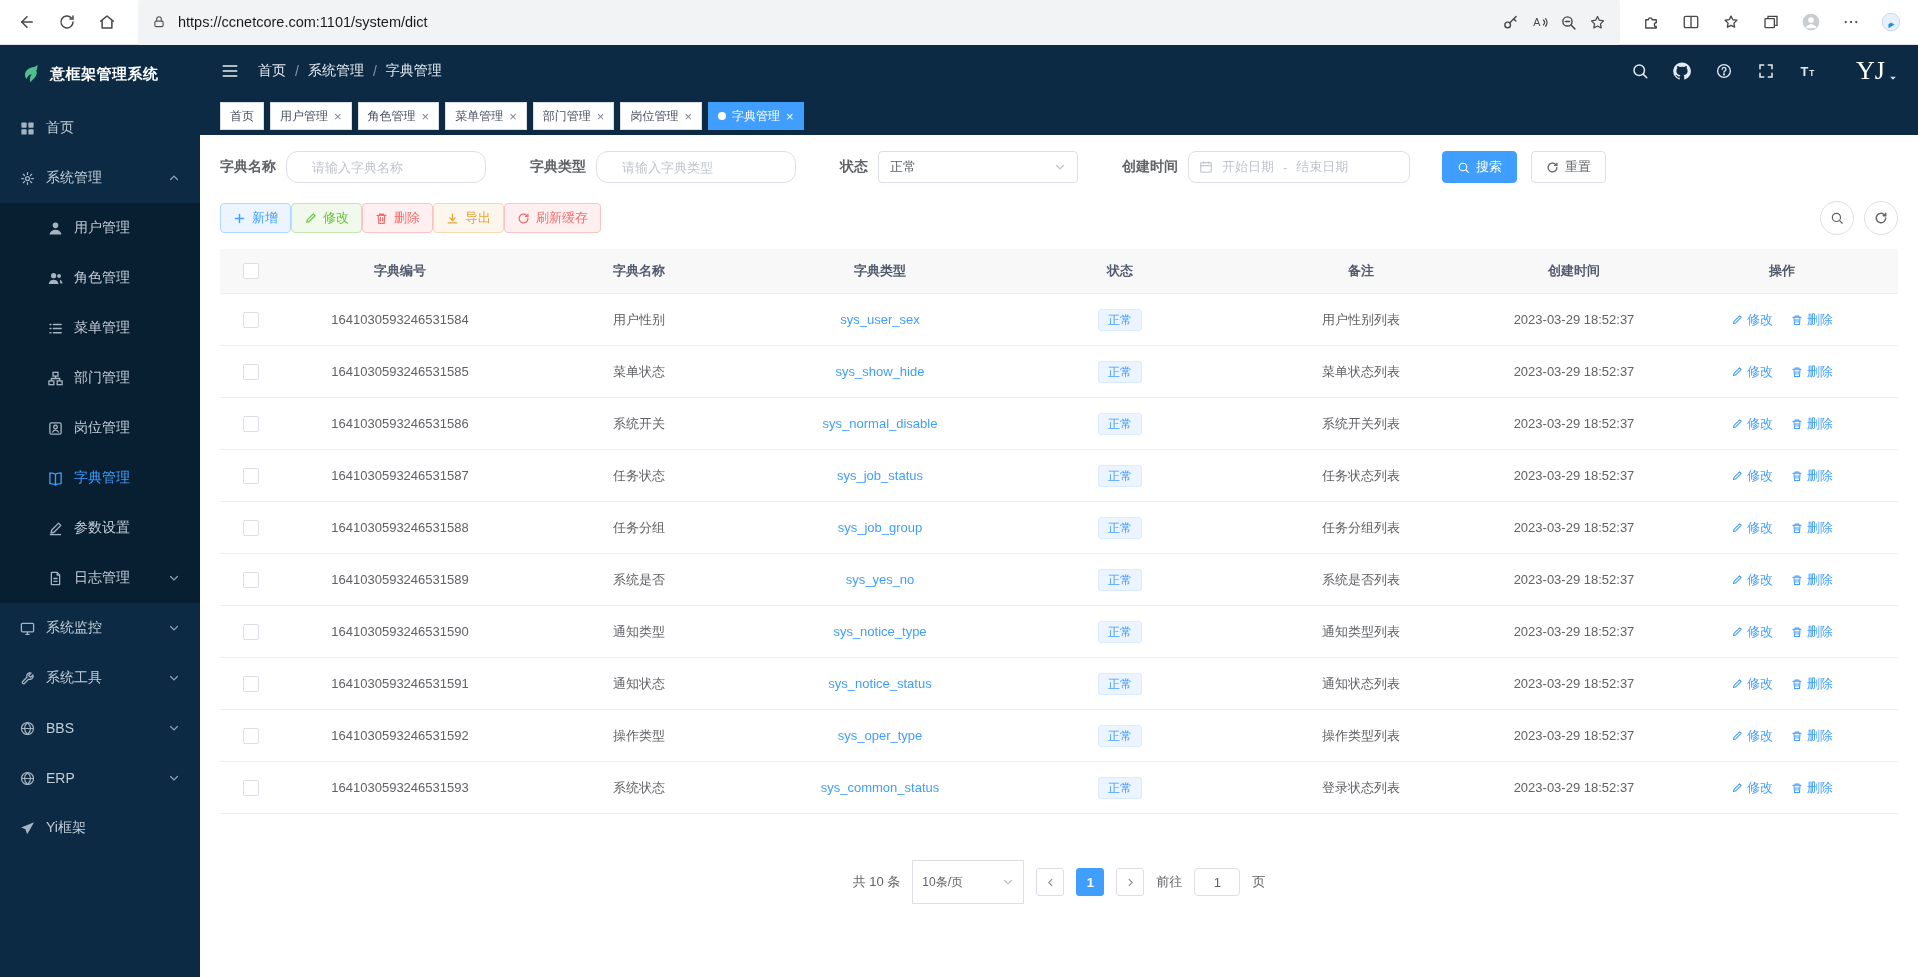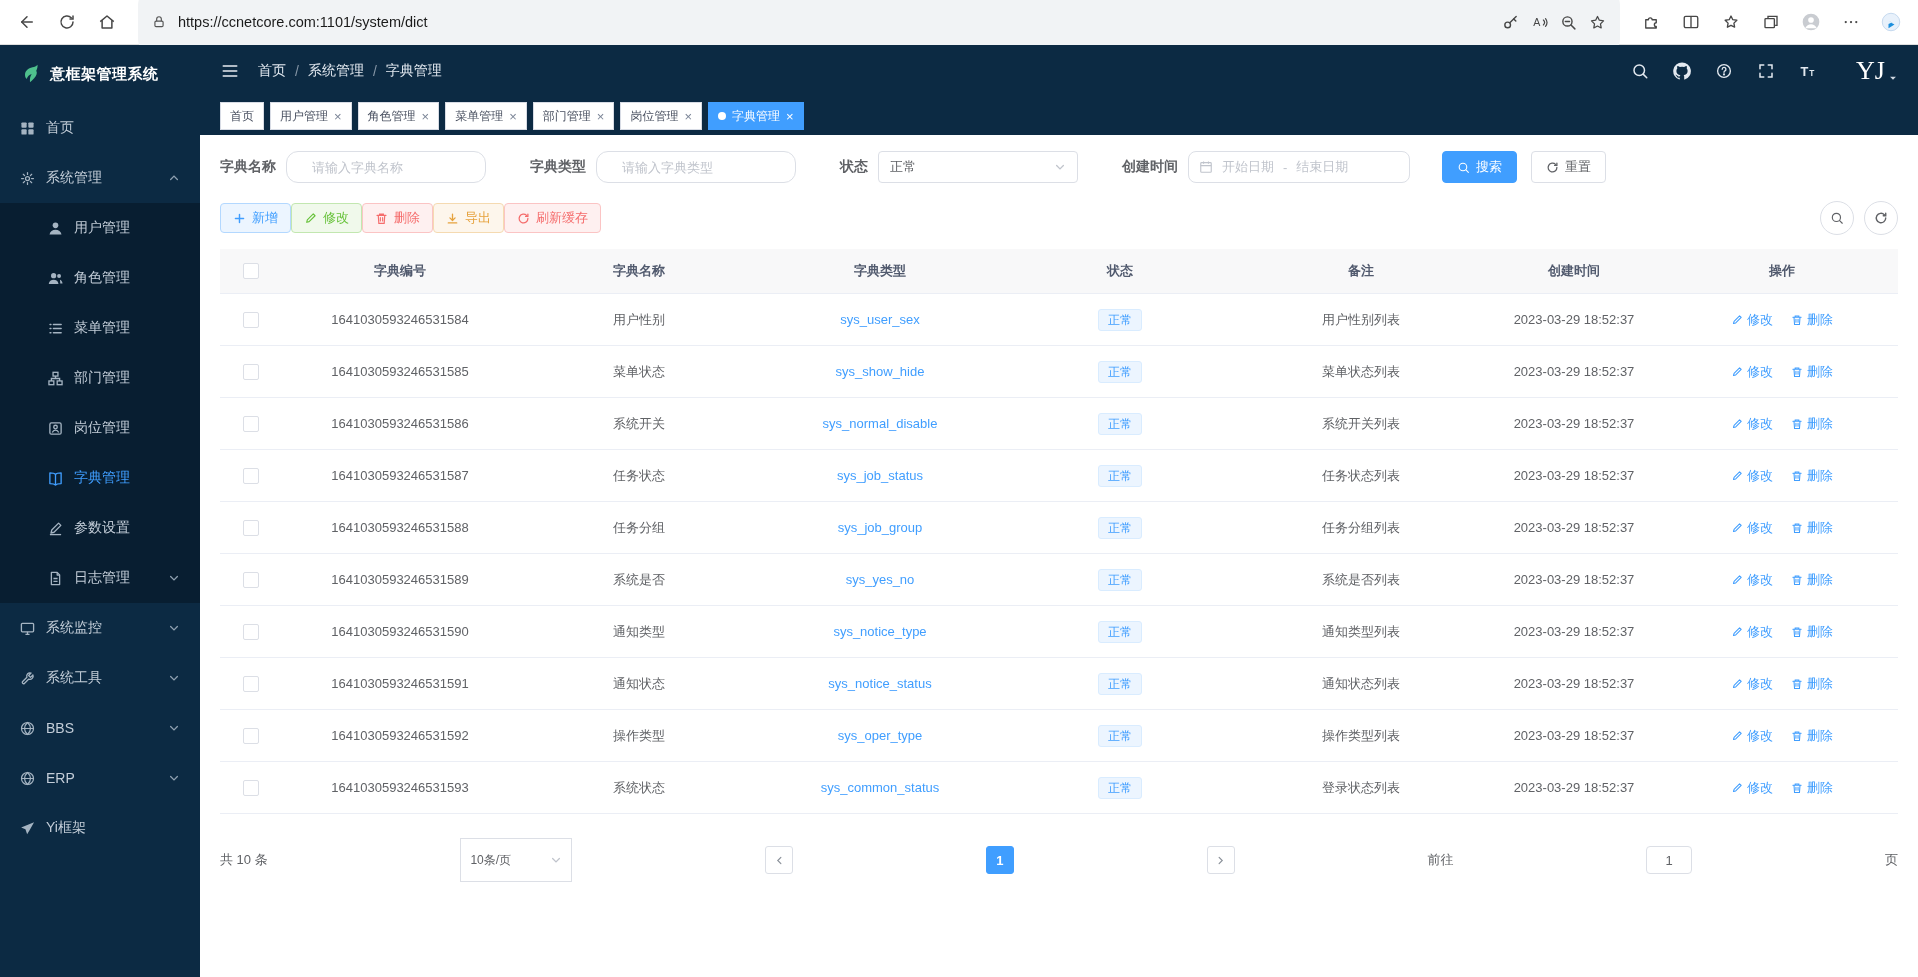--- a/index.html
+++ b/index.html
@@ -81,21 +81,21 @@
 
   .dict-table{width:100%;border-collapse:collapse;font-size:13px;color:#606266;table-layout:fixed}
   .dict-table th{background:#f8f8f9;color:#515a6e;font-weight:700;height:42px;text-align:center;border-bottom:1px solid #ebeef5}
   .dict-table td{height:49px;text-align:center;border-bottom:1px solid #ebeef5;white-space:nowrap;overflow:hidden;vertical-align:middle}
   .checkbox{width:14px;height:14px;border:1px solid #dcdfe6;border-radius:2px;background:#fff;display:inline-block;vertical-align:middle;cursor:pointer}
   .type-link{color:#409eff;cursor:pointer}
   .tag-status{display:inline-block;height:22px;line-height:20px;padding:0 9px;background:#ecf5ff;border:1px solid #d9ecff;color:#409eff;border-radius:3px;font-size:12px;box-sizing:border-box}
   .op-link{color:#409eff;display:inline-flex;align-items:center;gap:4px;cursor:pointer;margin:0 9px}
   .op-icon{width:12px;height:12px}
 
-  .pagination{display:flex;align-items:center;justify-content:space-between;gap:12px;margin-top:24px;font-size:13px;color:#606266;padding-bottom:20px}
+  .pagination{display:flex;align-items:center;justify-content:center;gap:12px;margin-top:46px;font-size:13px;color:#606266;padding-bottom:20px}
   .page-size{width:112px;height:44px;border:1px solid #dcdfe6;border-radius:0;display:flex;align-items:center;padding:0 9px;font-size:12px;color:#606266;cursor:pointer;box-sizing:border-box}
   .page-btn{min-width:28px;height:28px;border:1px solid #dcdfe6;background:#fff;border-radius:3px;display:flex;align-items:center;justify-content:center;color:#8a9099;font-size:13px;padding:0}
   .page-btn .icon{width:11px;height:11px}
   .page-btn.active{background:#409eff;border-color:#409eff;color:#fff;font-weight:bold}
   .goto-input{width:46px;height:28px;border:1px solid #dcdfe6;border-radius:4px;text-align:center;font-size:13px;color:#606266;outline:none;box-sizing:border-box}
 </style>
 </head>
 <body>
 
 <div class="chrome">

